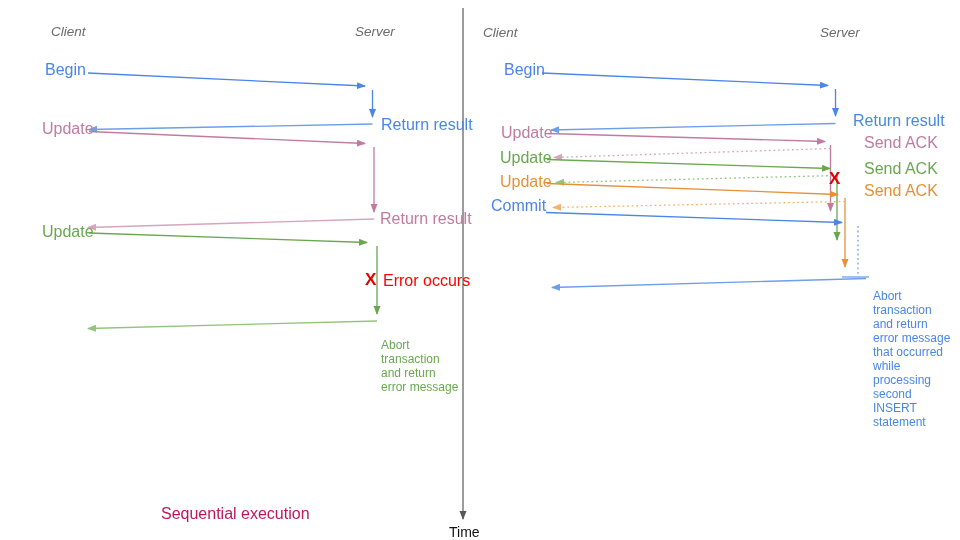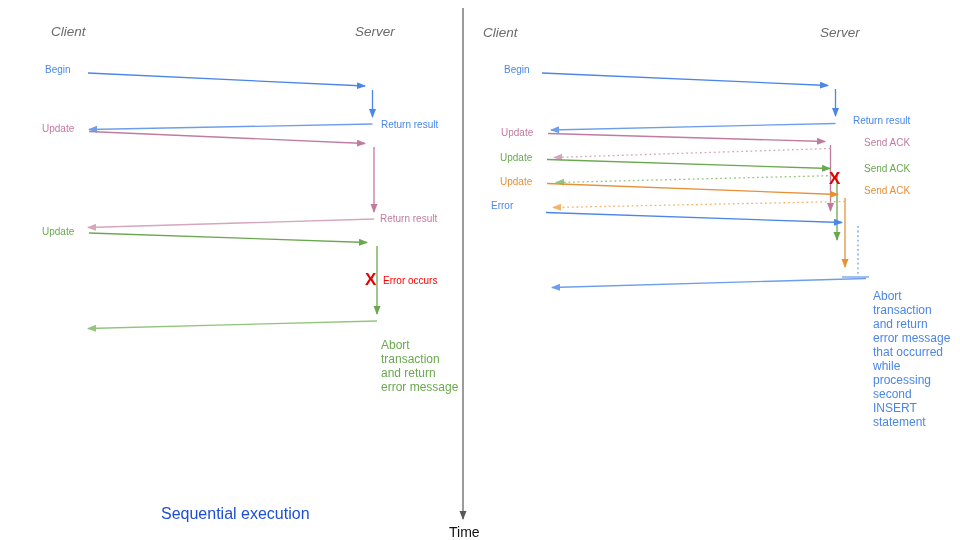--- a/index.html
+++ b/index.html
@@ -15,35 +15,35 @@
     background: #ffffff;
     overflow: hidden;
   }
   .canvas svg {
     position: absolute;
     left: 0;
     top: 0;
   }
   .lbl {
     position: absolute;
-    font-size: 10px;
+    font-size: 16px;
     line-height: 14px;
     white-space: nowrap;
   }
   .hdr {
     position: absolute;
     font-size: 13.5px;
     font-style: italic;
     color: #6b6b6b;
     white-space: nowrap;
   }
   .title {
     position: absolute;
     font-size: 16px;
-    color: #1d4ed8;
+    color: #be185d;
     white-space: nowrap;
   }
   .note {
     position: absolute;
     font-size: 12px;
     line-height: 14px;
     white-space: pre-line;
     margin-top: 26px;
   }
   .xmark {
@@ -164,21 +164,21 @@
 
   <div class="lbl c-pink" style="left:501px; top:126px;">Update</div>
   <div class="lbl c-pink" style="left:864px; top:136px;">Send ACK</div>
 
   <div class="lbl c-green" style="left:500px; top:151px;">Update</div>
   <div class="lbl c-green" style="left:864px; top:162px;">Send ACK</div>
 
   <div class="lbl c-orange" style="left:500px; top:175px;">Update</div>
   <div class="lbl c-orange" style="left:864px; top:184px;">Send ACK</div>
 
-  <div class="lbl c-blue" style="left:491px; top:199px;">Error</div>
+  <div class="lbl c-blue" style="left:491px; top:199px;">Commit</div>
 
   <div class="xmark" style="left:829px; top:170px;">X</div>
   <div class="note c-blue" style="left:873px; top:263px; width:86px;">Abort
 transaction
 and return
 error message
 that occurred
 while
 processing
 second

